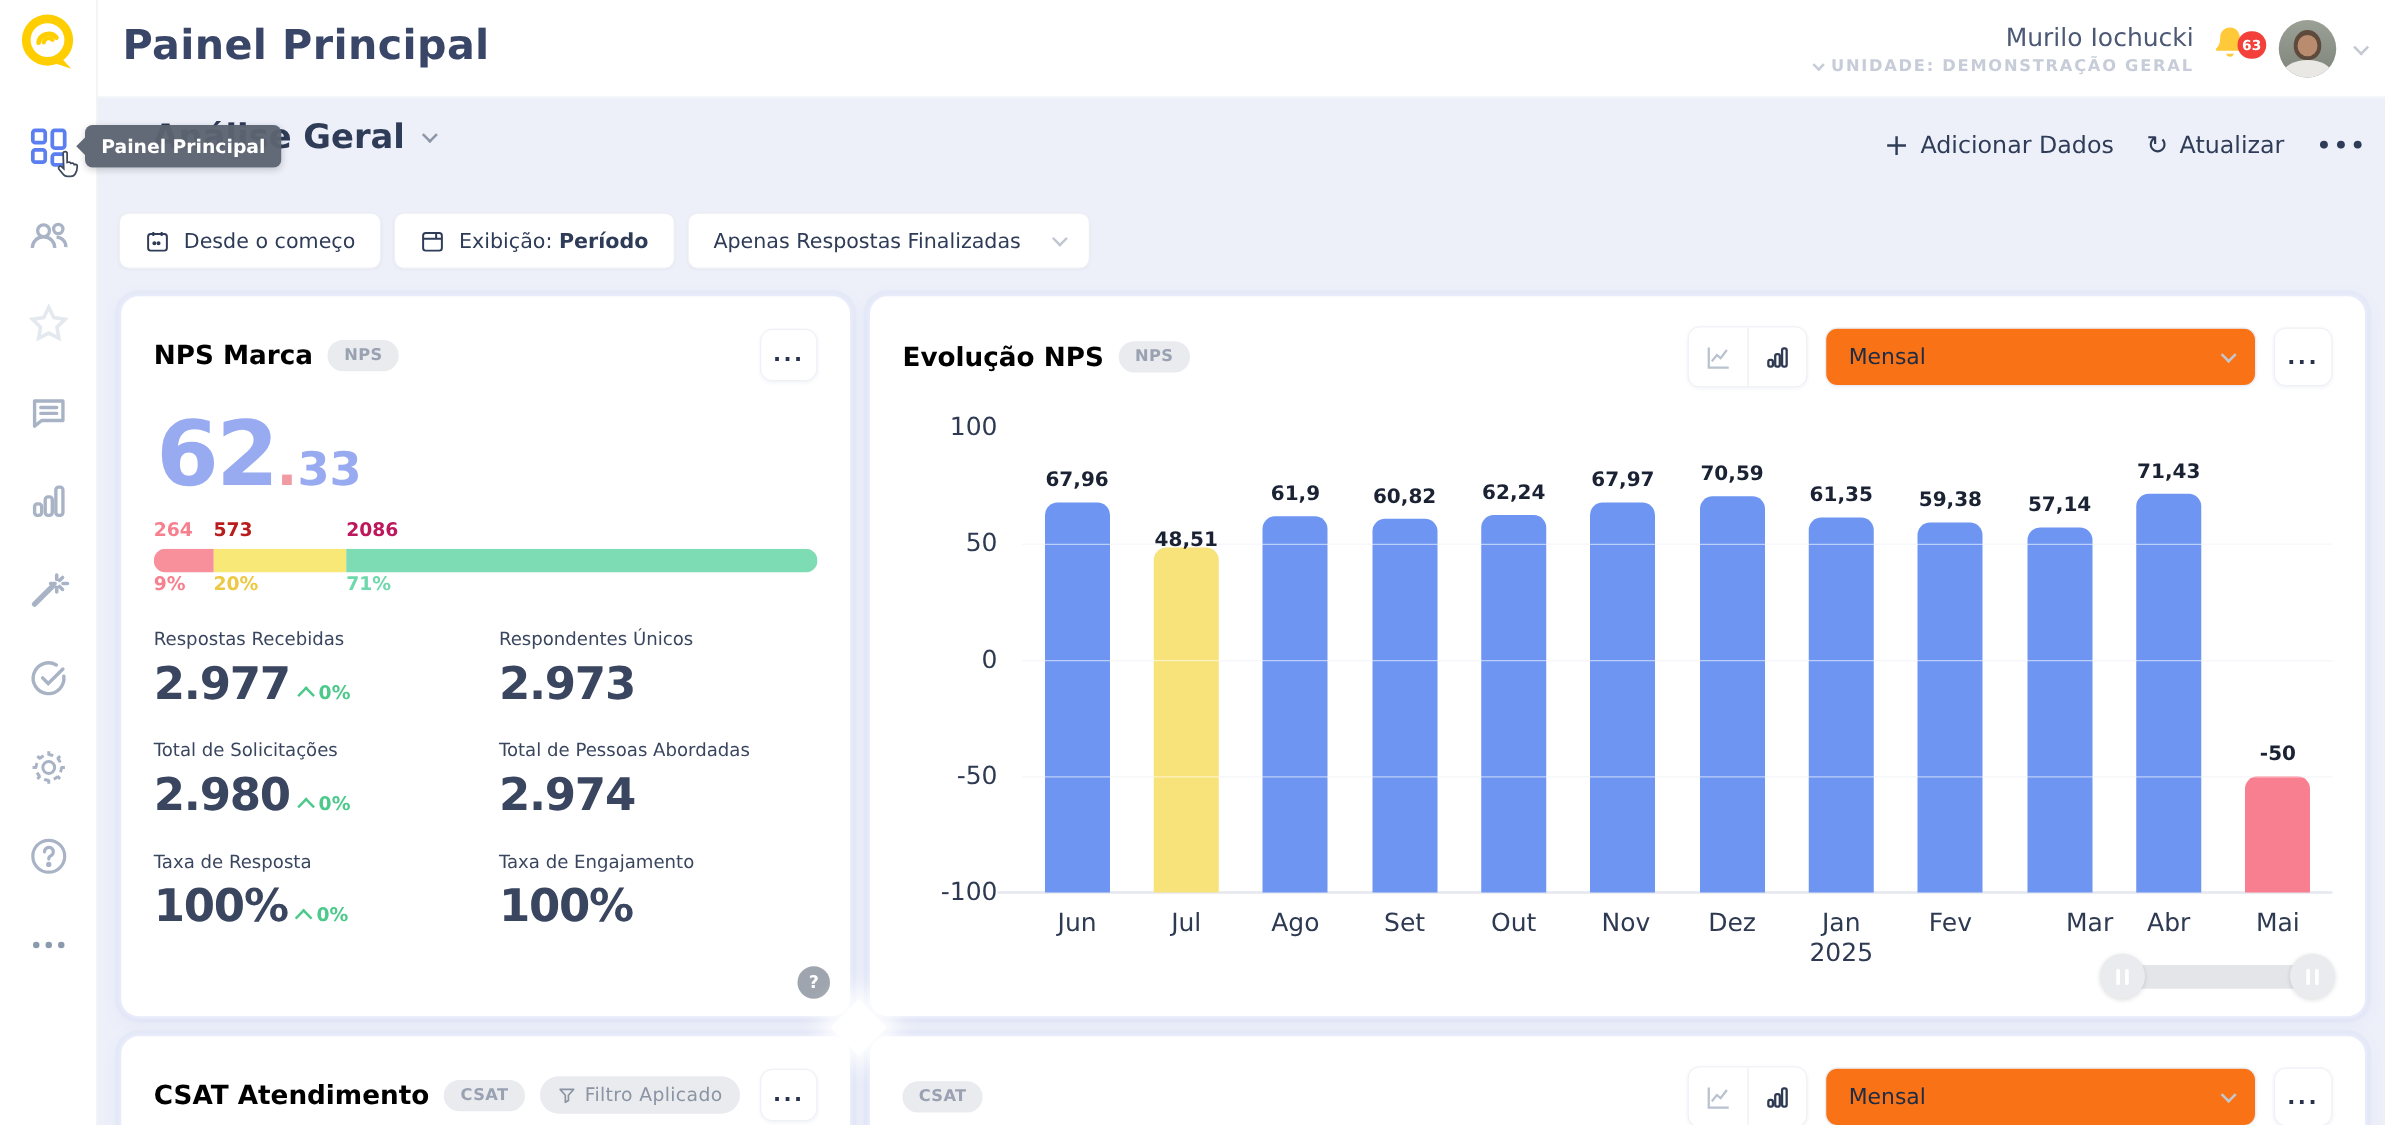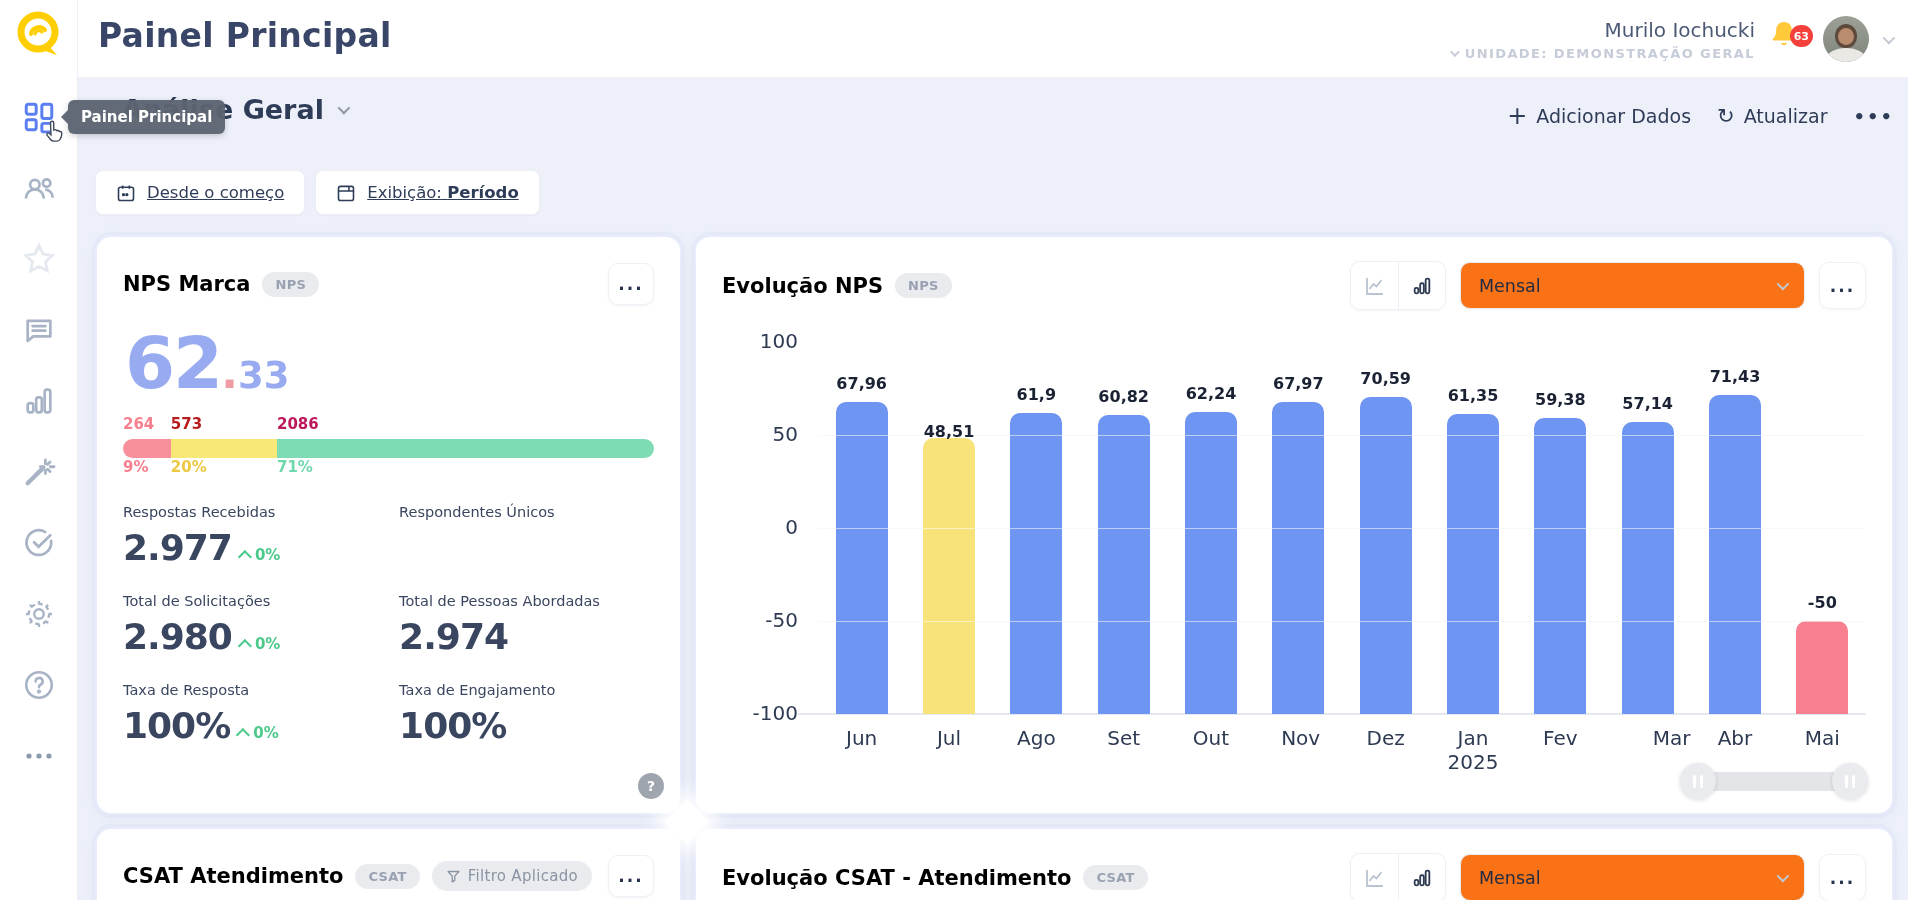--- a/index.html
+++ b/index.html
@@ -53,21 +53,21 @@
   .tooltip:before {
     content:""; position:absolute; left:-7px; top:50%; transform:translateY(-50%);
     border:7px solid transparent; border-right-color:rgba(92,100,113,.96); border-left:0;
   }
   .actions { position:absolute; right:14px; top:26px; display:flex; align-items:center; gap:26px; font-size:19px; color:#2F3C58; }
   .action-btn { display:flex; align-items:center; gap:9px; cursor:pointer; }
   .plus-glyph { font-size:24px; font-weight:400; line-height:1; }
   .refresh-glyph { font-size:21px; line-height:1; }
   .more-dots { font-weight:700; letter-spacing:2px; font-size:18px; color:#2F3C58; cursor:pointer; }
   
-  .filter-row { position:absolute; left:17px; top:92px; display:flex; gap:10px;text-decoration:underline; }
+  .filter-row { position:absolute; left:17px; top:92px; display:flex; gap:10px; }
   .filter-btn {
     height:45px; background:#fff; border:1px solid #EDEFF4; border-radius:8px;
     display:flex; align-items:center; gap:11px; padding:0 20px; font-size:16.5px; color:#2F3C58;
     box-shadow:0 1px 2px rgba(40,60,120,.04); cursor:pointer;
   }
   .filter-btn b { font-weight:700; }
   .filter-btn .chev { margin-left:14px; }
   
   .cards-row { position:absolute; left:17px; display:flex; gap:12px; }
   .row1 { top:157px; }
@@ -293,20 +293,24 @@
         </svg>
         <span>Desde o começo</span>
       </div>
       <div class="filter-btn">
         <svg width="20" height="20" viewBox="0 0 24 24" fill="none" stroke="#2F3C58" stroke-width="1.9">
           <rect x="3" y="4" width="18" height="17" rx="2.5"></rect>
             <path d="M3 9.5h18M15.5 4v5.5"></path>
         </svg>
         <span><span>Exibição:</span>&nbsp;<b>Período</b></span>
       </div>
+      <div class="filter-btn">
+        <span>Apenas Respostas Finalizadas</span>
+        <span class="chev"></span>
+      </div>
     </div>
 
     <div class="cards-row row1">
 
       <div class="card nps">
         <div class="card-head">
           <span class="card-title">NPS Marca</span>
           <span class="pill">NPS</span>
           <div class="more-btn">...</div>
         </div>
@@ -336,20 +340,23 @@
             <div class="stat-value-row">
                 <span class="stat-value">2.977</span>
               <span class="delta">
                   <span class="caret"></span>
                   <span>0%</span>
                 </span>
               </div>
           </div>
           <div class="stat">
             <div class="stat-label">Respondentes Únicos</div>
+            <div class="stat-value-row">
+                <span class="stat-value">2.973</span>
+              </div>
           </div>
           <div class="stat">
             <div class="stat-label">Total de Solicitações</div>
             <div class="stat-value-row">
                 <span class="stat-value">2.980</span>
               <span class="delta">
                   <span class="caret"></span>
                   <span>0%</span>
                 </span>
               </div>
@@ -481,21 +488,20 @@
             <svg width="15" height="15" viewBox="0 0 18 18" fill="none" stroke="#8B94A3" stroke-width="1.6">
               <path d="M2.5 3h13l-5 5.6v5l-3 1.8V8.6z" stroke-linejoin="round"></path>
             </svg>
             <span>Filtro Aplicado</span>
           </span>
           <div class="more-btn">...</div>
         </div>
       </div>
       <div class="card csat-evo">
         <div class="card-head">
-          <span class="card-title">Evolução CSAT - Atendimento</span>
           <span class="pill">CSAT</span>
           <div class="evo-controls">
             <div class="toggle-group">
               <div class="toggle-btn">
                 <svg width="24" height="24" viewBox="0 0 24 24" fill="none" stroke="#B9C2CF" stroke-width="1.8">
                   <path d="M4 4v16h16"></path>
                     <path d="M6.5 15l4-5 3 2.5 5-6.5"></path>
                 </svg>
               </div>
               <div class="toggle-btn">

